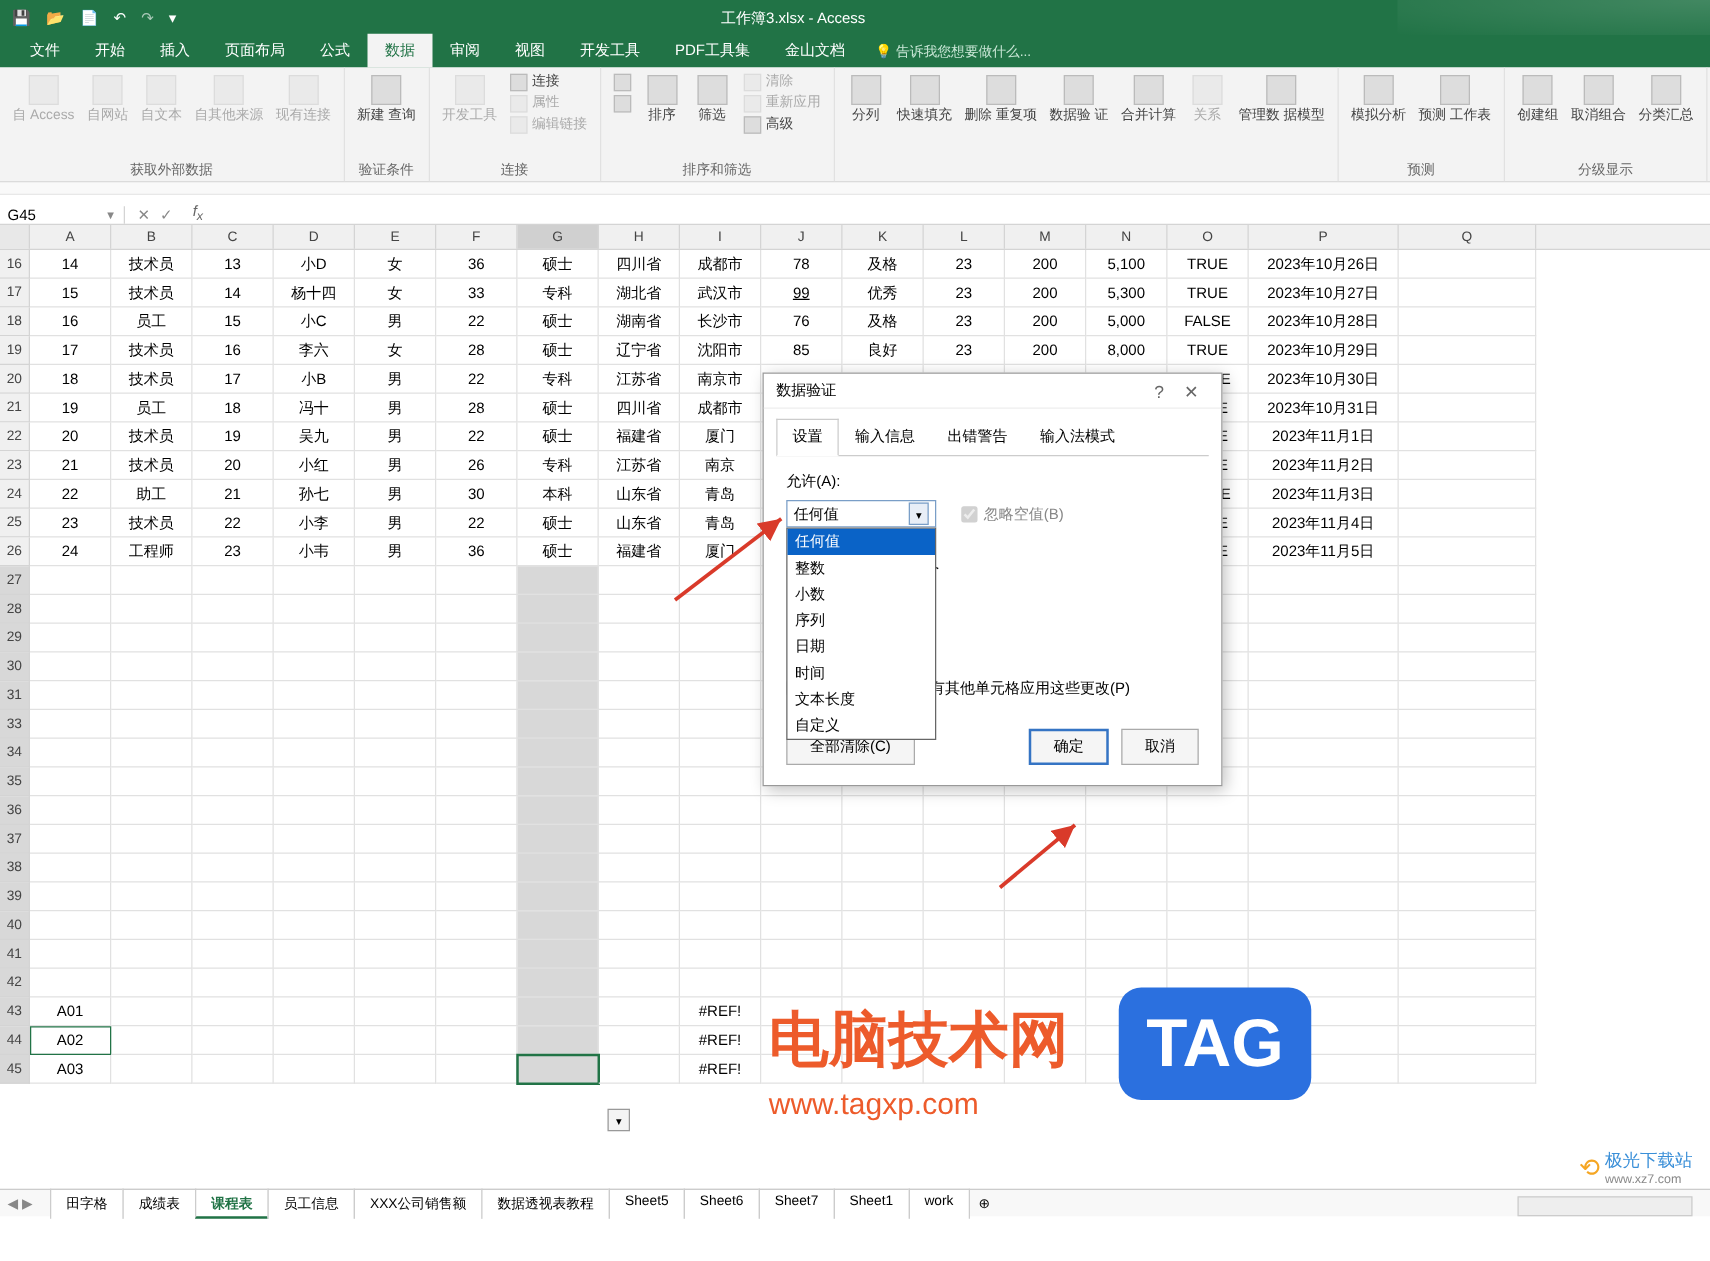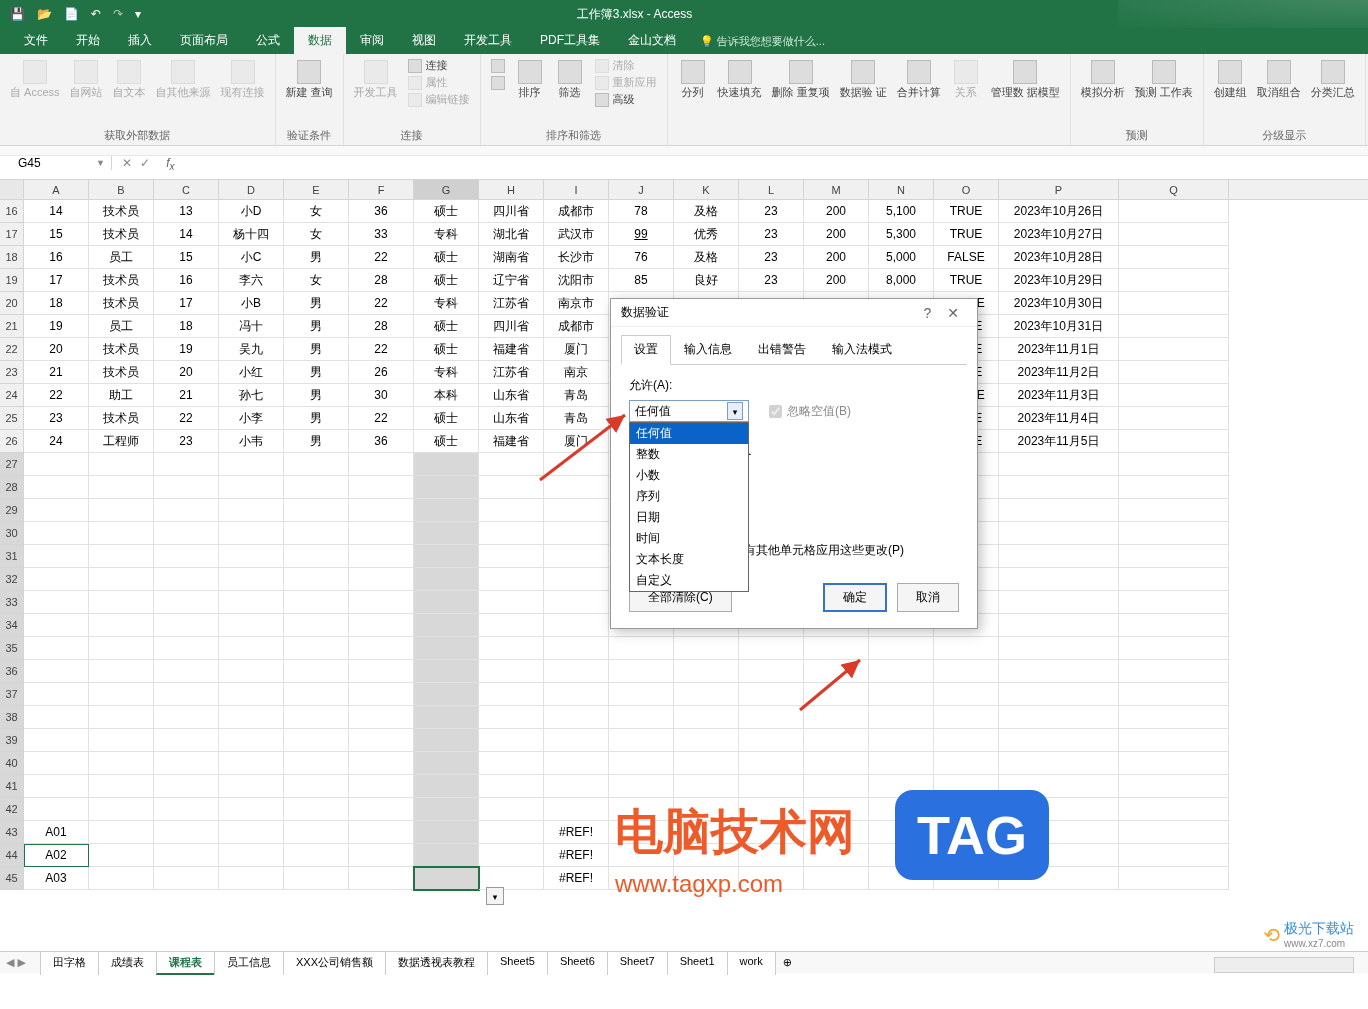--- a/index.html
+++ b/index.html
@@ -26,21 +26,21 @@
 .rbtn { display: flex; flex-direction: column; align-items: center; padding: 2px 4px; cursor: pointer; min-width: 38px; }
 .rbtn-sm { display: flex; align-items: center; padding: 1px 4px; cursor: pointer; font-size: 11px; gap: 4px; }
 .rbtn .ico { width: 24px; height: 24px; background: #ddd; border: 1px solid #bbb; margin-bottom: 2px; }
 .rbtn-sm .ico { width: 14px; height: 14px; background: #ddd; border: 1px solid #bbb; }
 .rbtn span, .rbtn-sm span { text-align: center; line-height: 1.2; }
 .disabled { color: #aaa; }
 .disabled .ico { opacity: 0.4; }
 .vstack { display: flex; flex-direction: column; gap: 1px; }
 
 
-.formula-bar { height: 24px; border-bottom: 1px solid #d4d4d4; display: flex; align-items: flex-start; font-size: 12px; padding-left: 12px; }
+.formula-bar { height: 24px; border-bottom: 1px solid #d4d4d4; display: flex; align-items: flex-end; font-size: 12px; }
 .name-box { width: 100px; border-right: 1px solid #d4d4d4; padding: 0 6px; display: flex; align-items: center; justify-content: space-between; }
 .name-box .dd { color: #888; font-size: 9px; }
 .fx-btns { display: flex; gap: 8px; padding: 0 10px; color: #888; }
 .fx { padding: 0 6px; color: #666; font-style: italic; }
 
 
 .col-headers { height: 20px; background: #f0f0f0; border-bottom: 1px solid #d4d4d4; display: flex; font-size: 11px; color: #444; }
 .corner { width: 24px; border-right: 1px solid #d4d4d4; background: #e8e8e8; }
 .ch { border-right: 1px solid #d4d4d4; text-align: center; line-height: 20px; }
 
@@ -644,40 +644,20 @@
       <div class="cell" style="width: 65px;"></div>
       <div class="cell" style="width: 65px;"></div>
       <div class="cell" style="width: 65px;"></div>
       <div class="cell" style="width: 65px;"></div>
       <div class="cell" style="width: 65px;"></div>
       <div class="cell" style="width: 65px;"></div>
       <div class="cell" style="width: 120px;"></div>
       <div class="cell" style="width: 110px;"></div>
     </div>
     <div class="row">
-      <div class="rh active">32</div>
-      <div class="cell" style="width: 65px;"></div>
-      <div class="cell" style="width: 65px;"></div>
-      <div class="cell" style="width: 65px;"></div>
-      <div class="cell" style="width: 65px;"></div>
-      <div class="cell" style="width: 65px;"></div>
-      <div class="cell" style="width: 65px;"></div>
-      <div class="cell selected-col" style="width: 65px;"></div>
-      <div class="cell" style="width: 65px;"></div>
-      <div class="cell" style="width: 65px;"></div>
-      <div class="cell" style="width: 65px;"></div>
-      <div class="cell" style="width: 65px;"></div>
-      <div class="cell" style="width: 65px;"></div>
-      <div class="cell" style="width: 65px;"></div>
-      <div class="cell" style="width: 65px;"></div>
-      <div class="cell" style="width: 65px;"></div>
-      <div class="cell" style="width: 120px;"></div>
-      <div class="cell" style="width: 110px;"></div>
-    </div>
-    <div class="row">
       <div class="rh active">33</div>
       <div class="cell" style="width: 65px;"></div>
       <div class="cell" style="width: 65px;"></div>
       <div class="cell" style="width: 65px;"></div>
       <div class="cell" style="width: 65px;"></div>
       <div class="cell" style="width: 65px;"></div>
       <div class="cell" style="width: 65px;"></div>
       <div class="cell selected-col" style="width: 65px;"></div>
       <div class="cell" style="width: 65px;"></div>
       <div class="cell" style="width: 65px;"></div>

